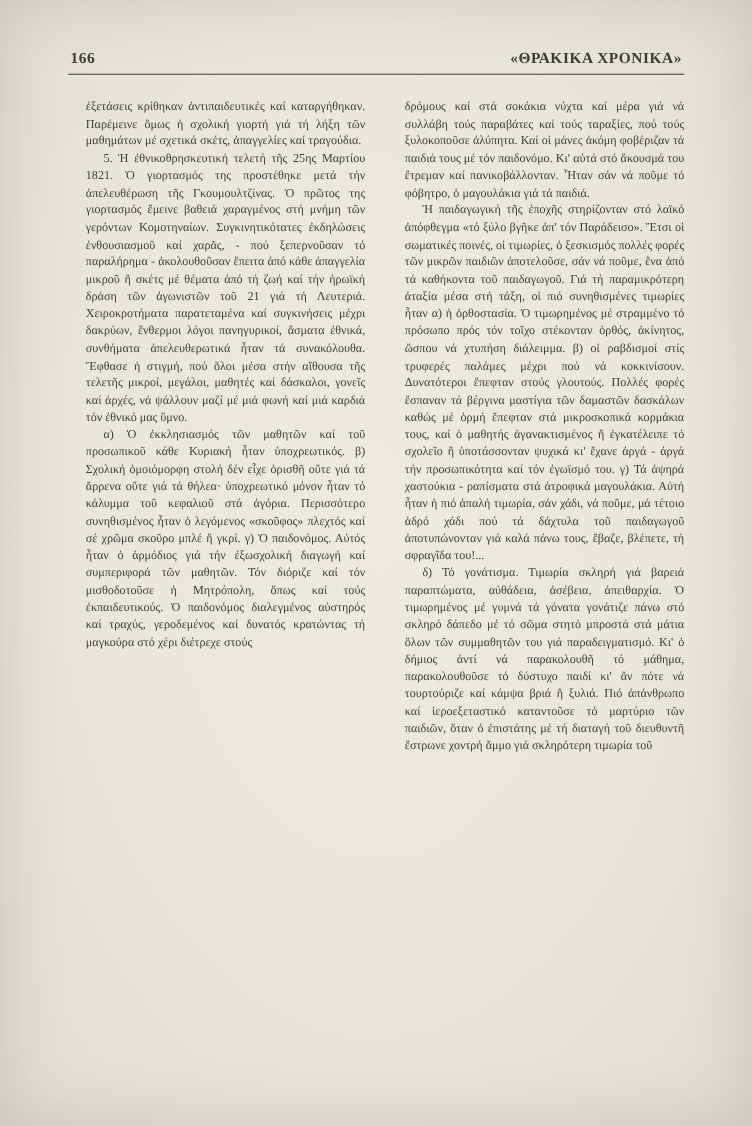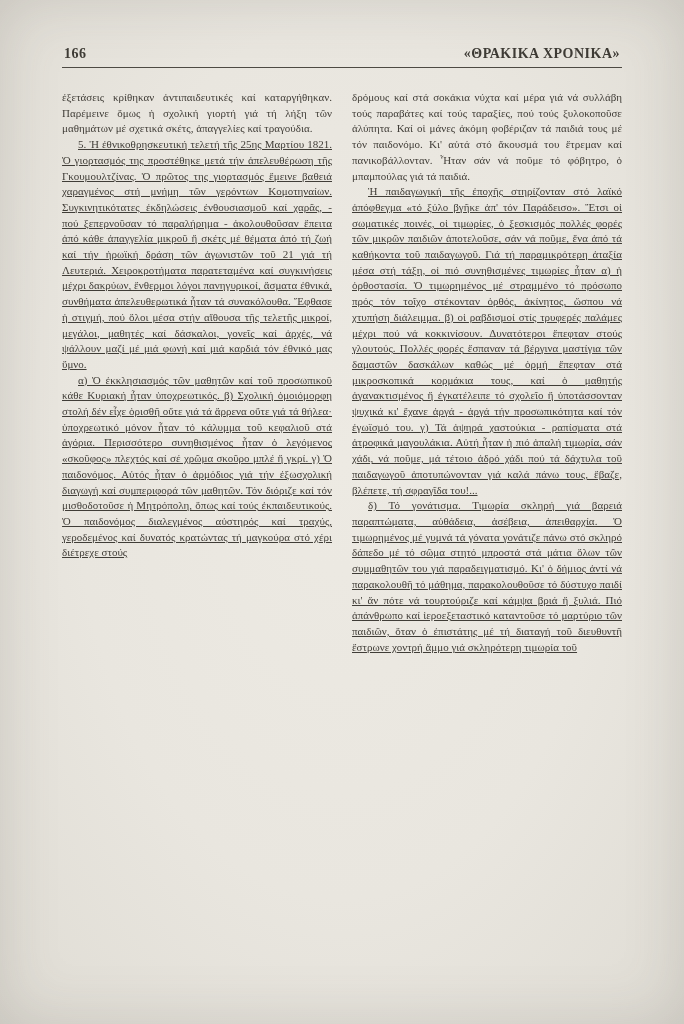--- a/index.html
+++ b/index.html
@@ -42,25 +42,26 @@
   .columns {
     display: flex;
     gap: 20px;
   }
   .column {
     flex: 1 1 0;
     font-size: 11px;
     line-height: 15.7px;
     text-align: justify;
     color: #403d37;
+    margin-left: 16px;
   }
   .para {
     margin: 0;
   }
-  .para.body { text-indent: 16px; text-decoration: underline; }
+  .para.body { text-indent: 16px; }
   .para.continuation { text-indent: 0; }
   .para.heading {
     text-indent: 10px;
     letter-spacing: 2.6px;
     word-spacing: 2px;
     margin: 7px 0 7px 0;
   }
 </style>
 </head>
 <body>
@@ -71,18 +72,18 @@
     <span>«ΘΡΑΚΙΚΑ ΧΡΟΝΙΚΑ»</span>
   </div>
   <hr class="rule">
   <div class="columns">
     <div class="column">
         <p class="para continuation">ἐξετάσεις κρίθηκαν ἀντιπαιδευτικές καί καταργήθηκαν. Παρέμεινε ὅμως ἡ σχολική γιορτή γιά τή λήξη τῶν μαθημάτων μέ σχετικά σκέτς, ἀπαγγελίες καί τραγούδια.</p>
         <p class="para body">5. Ἡ ἐθνικοθρησκευτική τελετή τῆς 25ης Μαρτίου 1821. Ὁ γιορτασμός της προστέθηκε μετά τήν ἀπελευθέρωση τῆς Γκουμουλτζίνας. Ὁ πρῶτος της γιορτασμός ἔμεινε βαθειά χαραγμένος στή μνήμη τῶν γερόντων Κομοτηναίων. Συγκινητικότατες ἐκδηλώσεις ἐνθουσιασμοῦ καί χαρᾶς, - πού ξεπερνοῦσαν τό παραλήρημα - ἀκολουθοῦσαν ἔπειτα ἀπό κάθε ἀπαγγελία μικροῦ ἤ σκέτς μέ θέματα ἀπό τή ζωή καί τήν ἡρωϊκή δράση τῶν ἀγωνιστῶν τοῦ 21 γιά τή Λευτεριά. Χειροκροτήματα παρατεταμένα καί συγκινήσεις μέχρι δακρύων, ἔνθερμοι λόγοι πανηγυρικοί, ἄσματα ἐθνικά, συνθήματα ἀπελευθερωτικά ἦταν τά συνακόλουθα. Ἔφθασε ἡ στιγμή, πού ὅλοι μέσα στήν αἴθουσα τῆς τελετῆς μικροί, μεγάλοι, μαθητές καί δάσκαλοι, γονεῖς καί ἀρχές, νά ψάλλουν μαζί μέ μιά φωνή καί μιά καρδιά τόν ἐθνικό μας ὕμνο.</p>
         <p class="para body">α) Ὁ ἐκκλησιασμός τῶν μαθητῶν καί τοῦ προσωπικοῦ κάθε Κυριακή ἦταν ὑποχρεωτικός. β) Σχολική ὁμοιόμορφη στολή δέν εἶχε ὁρισθῆ οὔτε γιά τά ἄρρενα οὔτε γιά τά θήλεα· ὑποχρεωτικό μόνον ἦταν τό κάλυμμα τοῦ κεφαλιοῦ στά ἀγόρια. Περισσότερο συνηθισμένος ἦταν ὁ λεγόμενος «σκοῦφος» πλεχτός καί σέ χρῶμα σκοῦρο μπλέ ἤ γκρί. γ) Ὁ παιδονόμος. Αὐτός ἦταν ὁ ἁρμόδιος γιά τήν ἐξωσχολική διαγωγή καί συμπεριφορά τῶν μαθητῶν. Τόν διόριζε καί τόν μισθοδοτοῦσε ἡ Μητρόπολη, ὅπως καί τούς ἐκπαιδευτικούς. Ὁ παιδονόμος διαλεγμένος αὐστηρός καί τραχύς, γεροδεμένος καί δυνατός κρατώντας τή μαγκούρα στό χέρι διέτρεχε στούς</p>
       </div>
     <div class="column">
-        <p class="para continuation">δρόμους καί στά σοκάκια νύχτα καί μέρα γιά νά συλλάβη τούς παραβάτες καί τούς ταραξίες, πού τούς ξυλοκοποῦσε ἀλύπητα. Καί οἱ μάνες ἀκόμη φοβέριζαν τά παιδιά τους μέ τόν παιδονόμο. Κι' αὐτά στό ἄκουσμά του ἔτρεμαν καί πανικοβάλλονταν. Ἦταν σάν νά ποῦμε τό φόβητρο, ὁ μπαμπούλας γιά τά παιδιά.</p>
+        <p class="para continuation">δρόμους καί στά σοκάκια νύχτα καί μέρα γιά νά συλλάβη τούς παραβάτες καί τούς ταραξίες, πού τούς ξυλοκοποῦσε ἀλύπητα. Καί οἱ μάνες ἀκόμη φοβέριζαν τά παιδιά τους μέ τόν παιδονόμο. Κι' αὐτά στό ἄκουσμά του ἔτρεμαν καί πανικοβάλλονταν. Ἦταν σάν νά ποῦμε τό φόβητρο, ὁ μαγουλάκια γιά τά παιδιά.</p>
         <p class="para body">Ἡ παιδαγωγική τῆς ἐποχῆς στηρίζονταν στό λαϊκό ἀπόφθεγμα «τό ξύλο βγῆκε ἀπ' τόν Παράδεισο». Ἔτσι οἱ σωματικές ποινές, οἱ τιμωρίες, ὁ ξεσκισμός πολλές φορές τῶν μικρῶν παιδιῶν ἀποτελοῦσε, σάν νά ποῦμε, ἕνα ἀπό τά καθήκοντα τοῦ παιδαγωγοῦ. Γιά τή παραμικρότερη ἀταξία μέσα στή τάξη, οἱ πιό συνηθισμένες τιμωρίες ἦταν α) ἡ ὀρθοστασία. Ὁ τιμωρημένος μέ στραμμένο τό πρόσωπο πρός τόν τοῖχο στέκονταν ὀρθός, ἀκίνητος, ὥσπου νά χτυπήση διάλειμμα. β) οἱ ραβδισμοί στίς τρυφερές παλάμες μέχρι πού νά κοκκινίσουν. Δυνατότεροι ἔπεφταν στούς γλουτούς. Πολλές φορές ἔσπαναν τά βέργινα μαστίγια τῶν δαμαστῶν δασκάλων καθώς μέ ὁρμή ἔπεφταν στά μικροσκοπικά κορμάκια τους, καί ὁ μαθητής ἀγανακτισμένος ἤ ἐγκατέλειπε τό σχολεῖο ἤ ὑποτάσσονταν ψυχικά κι' ἔχανε ἀργά - ἀργά τήν προσωπικότητα καί τόν ἐγωϊσμό του. γ) Τά ἁψηρά χαστούκια - ραπίσματα στά ἀτροφικά μαγουλάκια. Αὐτή ἦταν ἡ πιό ἁπαλή τιμωρία, σάν χάδι, νά ποῦμε, μά τέτοιο ἁδρό χάδι πού τά δάχτυλα τοῦ παιδαγωγοῦ ἀποτυπώνονταν γιά καλά πάνω τους, ἔβαζε, βλέπετε, τή σφραγῖδα του!...</p>
         <p class="para body">δ) Τό γονάτισμα. Τιμωρία σκληρή γιά βαρειά παραπτώματα, αὐθάδεια, ἀσέβεια, ἀπειθαρχία. Ὁ τιμωρημένος μέ γυμνά τά γόνατα γονάτιζε πάνω στό σκληρό δάπεδο μέ τό σῶμα στητό μπροστά στά μάτια ὅλων τῶν συμμαθητῶν του γιά παραδειγματισμό. Κι' ὁ δήμιος ἀντί νά παρακολουθῆ τό μάθημα, παρακολουθοῦσε τό δύστυχο παιδί κι' ἄν πότε νά τουρτούριζε καί κάμψα βριά ἤ ξυλιά. Πιό ἀπάνθρωπο καί ἱεροεξεταστικό καταντοῦσε τό μαρτύριο τῶν παιδιῶν, ὅταν ὁ ἐπιστάτης μέ τή διαταγή τοῦ διευθυντῆ ἔστρωνε χοντρή ἄμμο γιά σκληρότερη τιμωρία τοῦ</p>
       </div>
   </div>
 </div>
 
 </body></html>

